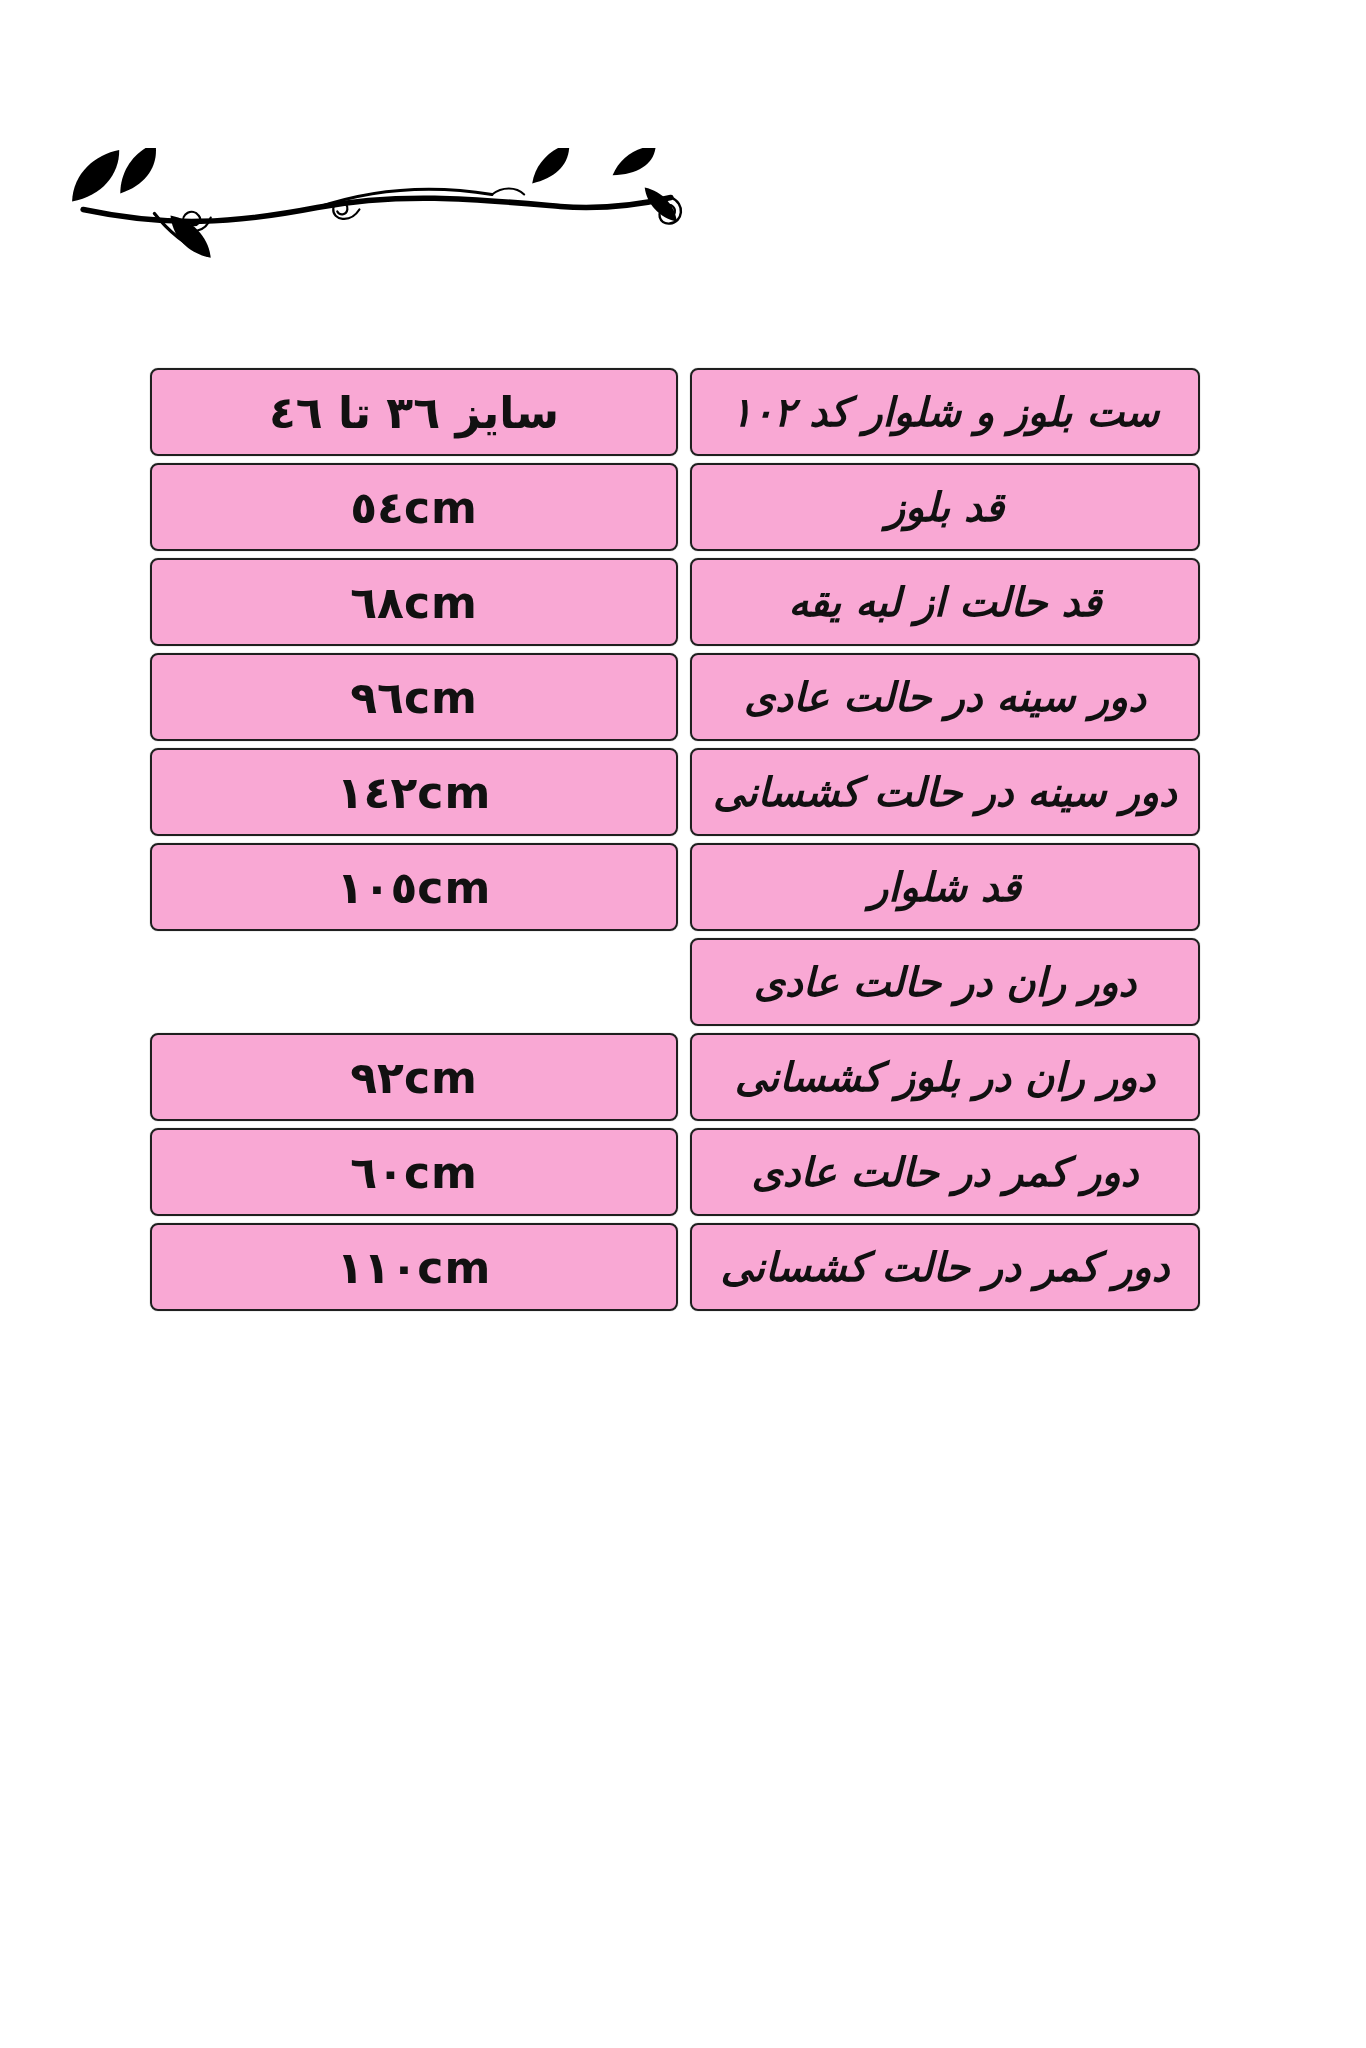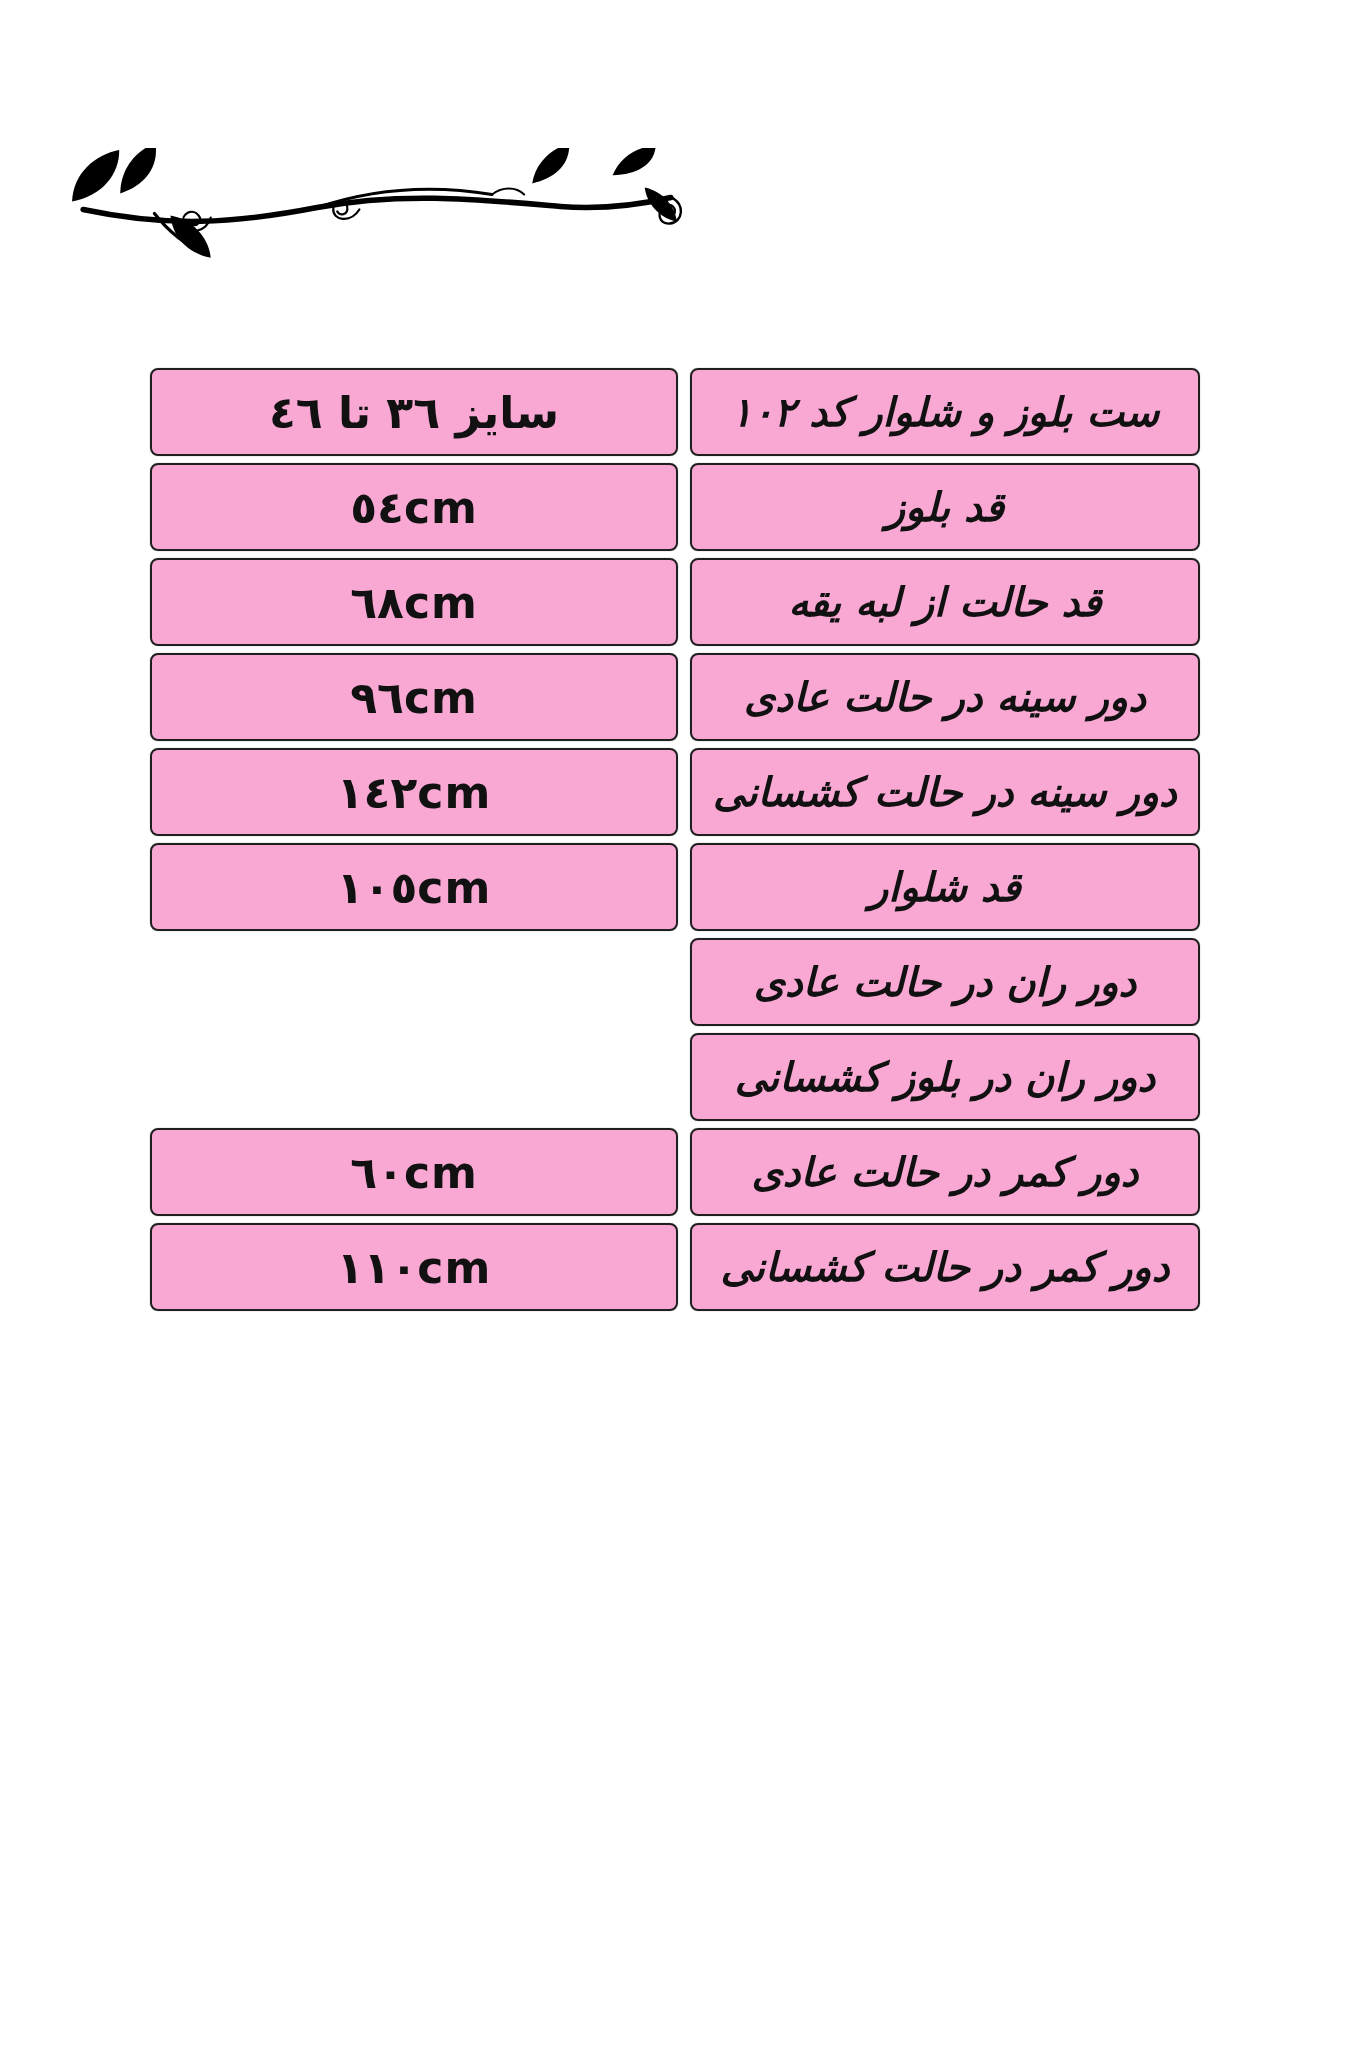--- a/index.html
+++ b/index.html
@@ -111,20 +111,23 @@
   </div>
   <div class="row">
     <div class="cell label-cell">
         <span>دور ران در حالت عادی</span>
       </div>
   </div>
   <div class="row">
     <div class="cell label-cell">
         <span>دور ران در بلوز کشسانی</span>
       </div>
+    <div class="cell value-cell">
+        <span dir="auto">٩٢cm</span>
+      </div>
   </div>
   <div class="row">
     <div class="cell label-cell">
         <span>دور کمر در حالت عادی</span>
       </div>
     <div class="cell value-cell">
         <span dir="auto">٦٠cm</span>
       </div>
   </div>
   <div class="row">

